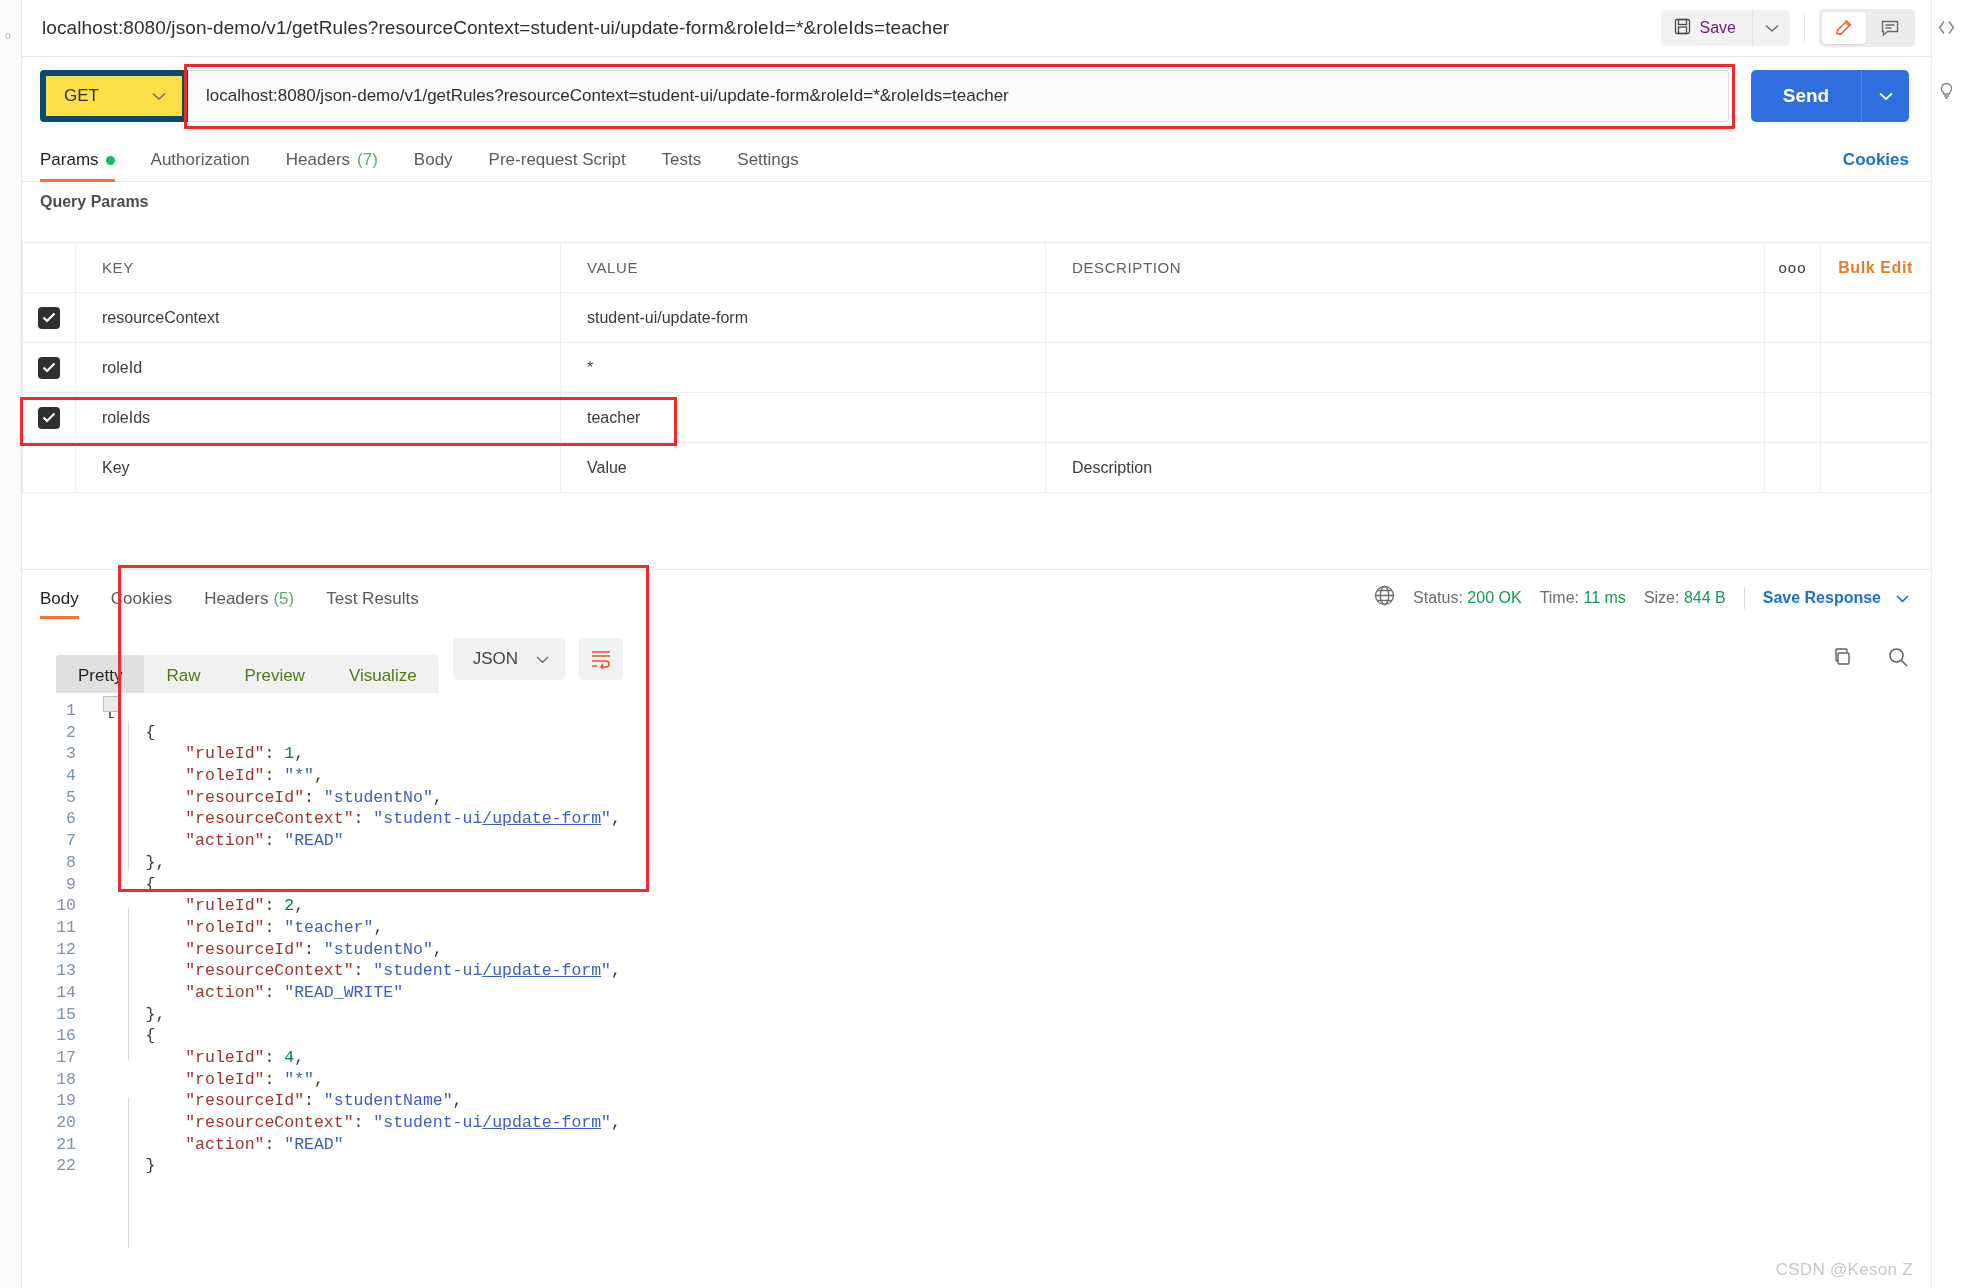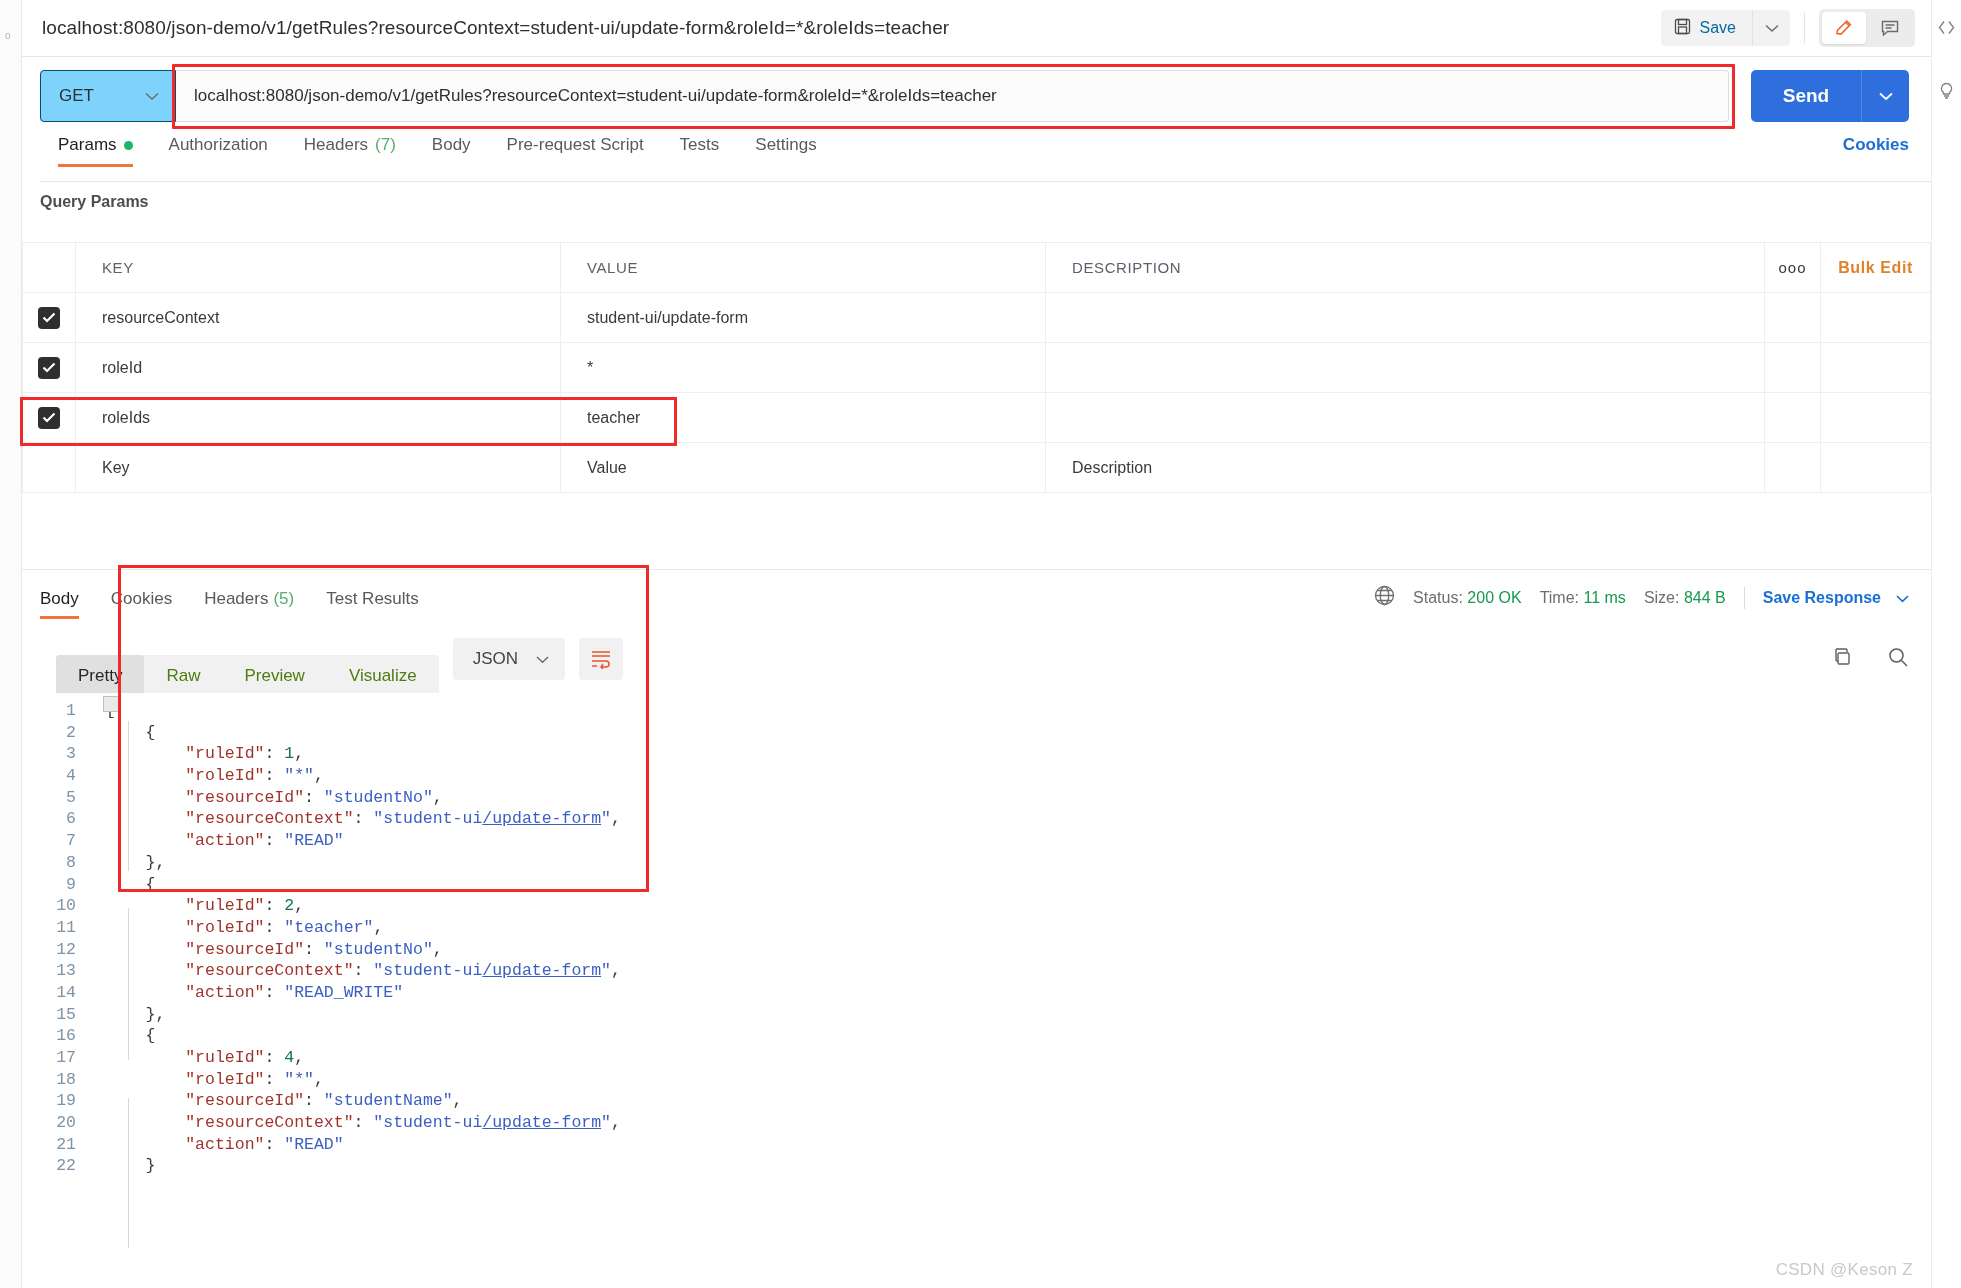--- a/index.html
+++ b/index.html
@@ -35,43 +35,43 @@
     border-bottom: 1px solid #e6e6e6; background: #fff;
     display: flex; align-items: center; padding: 0 16px 0 20px;
   }
   .req-title { font-size: 19px; color: #2f2f2f; letter-spacing: .1px; white-space: nowrap; }
   .header-right { margin-left: auto; display: flex; align-items: center; gap: 0; }
 
   .save-group { display: flex; align-items: stretch; height: 36px; }
   .save-btn {
     background: #f2f2f2; border: none; border-radius: 4px 0 0 4px;
     display: flex; align-items: center; gap: 9px; padding: 0 16px 0 13px;
-    font-size: 16px; color: #0369a1; cursor: pointer;
+    font-size: 16px; color: #701a75; cursor: pointer;
   }
   .save-caret {
     background: #f2f2f2; border: none; border-left: 1px solid #e2e2e2;
     border-radius: 0 4px 4px 0; width: 38px;
     display: flex; align-items: center; justify-content: center; cursor: pointer; color: #6b6b6b;
   }
   .hdr-divider { width: 1px; height: 30px; background: #e3e3e3; margin: 0 14px; }
   .tool-seg { display: flex; background: #ececec; border-radius: 5px; padding: 3px; gap: 2px; }
   .tool-btn {
     width: 44px; height: 32px; border: none; background: transparent; border-radius: 4px;
     display: flex; align-items: center; justify-content: center; cursor: pointer; color: #6b6b6b;
   }
   .tool-btn.active { background: #ffffff; box-shadow: 0 1px 2px rgba(0,0,0,.10); }
 
   
   .urlbar {
     position: absolute; left: 22px; top: 57px; right: 30px; height: 78px;
     display: flex; align-items: center; padding: 0 22px 0 18px; gap: 0;
   }
   .method-select {
-    width: 136px; height: 52px; border: 1px solid #0c4a6e; border-radius: 4px 0 0 4px;
-    background: #7dd3fc; display: flex; align-items: center; justify-content: space-between;
+    width: 148px; height: 52px; border: 6px solid #0c4a6e; border-radius: 4px 0 0 4px;
+    background: #fde047; display: flex; align-items: center; justify-content: space-between;
     padding: 0 16px 0 18px; font-size: 17px; color: #2f2f2f; cursor: pointer;
   }
   .url-input-wrap { flex: 1; position: relative; height: 52px; }
   .url-input {
     width: 100%; height: 52px; border: 1px solid #dcdcdc; border-left: none;
     border-radius: 0 4px 4px 0; background: #fbfbfb; padding: 0 18px;
     font-size: 17px; color: #2f2f2f; font-family: "Liberation Sans", sans-serif;
     outline: none;
   }
   .url-redbox {
@@ -84,22 +84,22 @@
     border-radius: 5px 0 0 5px; font-size: 19px; font-weight: bold; cursor: pointer;
   }
   .send-caret {
     background: #2f6fdd; color: #fff; border: none; width: 48px; height: 52px;
     border-radius: 0 5px 5px 0; border-left: 1px solid #5286e4;
     display: flex; align-items: center; justify-content: center; cursor: pointer;
   }
 
   
   .req-tabs {
-    position: absolute; left: 40px; top: 135px; right: 30px; height: 47px;
-    border-bottom: 1px solid #e6e6e6; display: flex; align-items: flex-start; padding: 0 22px 0 18px;
+    position: absolute; left: 22px; top: 135px; right: 30px; height: 47px;
+    border-bottom: 1px solid #e6e6e6; display: flex; align-items: flex-end; padding: 0 22px 0 18px;
   }
   .rtab {
     position: relative; font-size: 17px; color: #5a5a5a; padding: 0 0 11px 0;
     margin-right: 36px; cursor: pointer; display: flex; align-items: center; gap: 7px; white-space: nowrap;
   }
   .rtab.active { color: #1f1f1f; }
   .rtab.active::after {
     content: ''; position: absolute; left: 0; right: 0; bottom: -1px; height: 3px; background: #f2743b;
   }
   .greendot { width: 9px; height: 9px; border-radius: 50%; background: #18b865; display: inline-block; }

